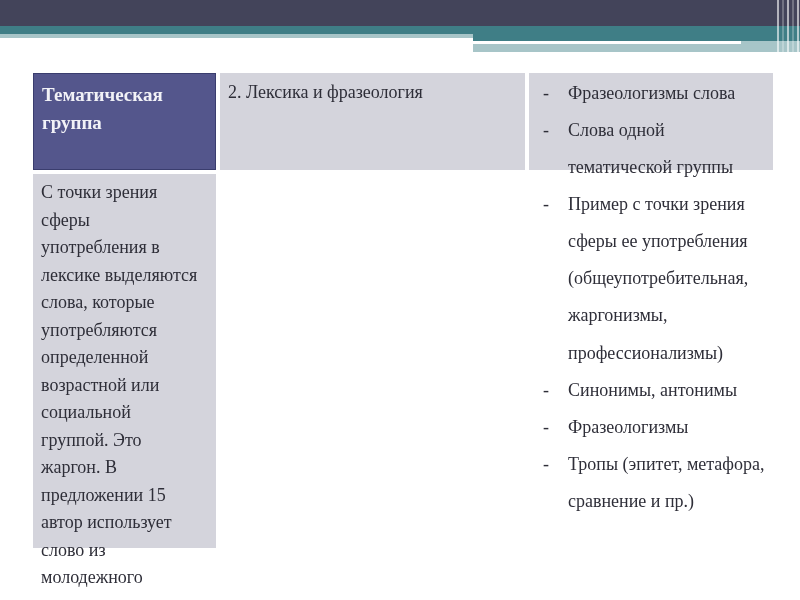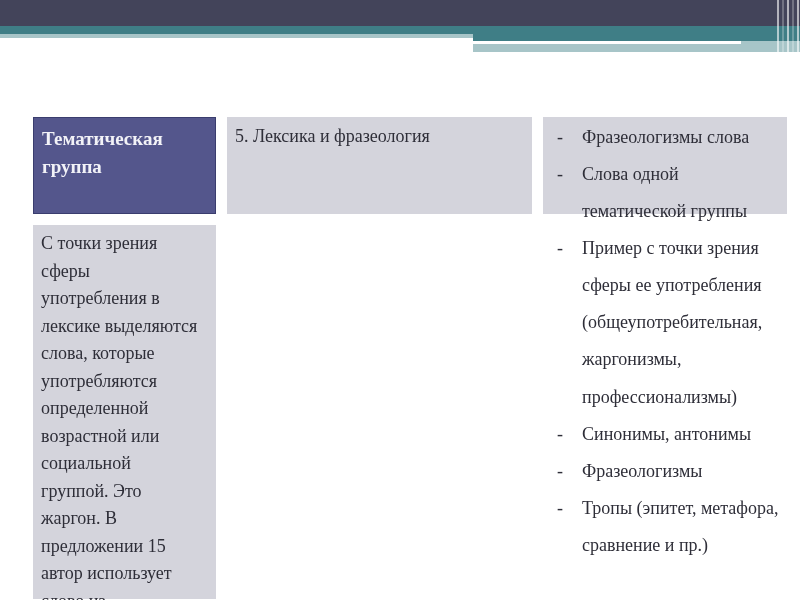--- a/index.html
+++ b/index.html
@@ -27,22 +27,21 @@
         rgba(255,255,255,0.25) 5px 7px,
         rgba(255,255,255,0.0) 7px 10px),
       linear-gradient(180deg, #43445A 0 26px, #3F7E86 26px 41px, #A7C5C8 41px 52px);
   }
   
   .tbl {
     position:absolute; left:33px; top:73px;
     display:grid;
     grid-template-columns:183px 305px 244px;
     grid-template-rows:97px 374px;
-    gap:11px;
-    margin-top:44px;
+    gap:4px;
   }
   .tbl > div { box-sizing:border-box; }
   .th {
     background:#54568C;
     border:1px solid #3A3D6E;
     color:#F2F2F7;
     font-weight:bold;
     font-size:19px;
     line-height:1.45;
     padding:7px 10px 0 8px;
@@ -72,21 +71,21 @@
     <div class="bar-teal-right"></div>
     <div class="bar-lteal-right"></div>
     <div class="line-white"></div>
     <div class="edge-stripes"></div>
   </div>
 
   <div class="tbl">
 
     <div class="th">Тематическая группа</div>
 
-    <div class="td cell-group">5. Лексика и фразеология</div>
+    <div class="td cell-group">2. Лексика и фразеология</div>
 
     <div class="td cell-list">
       <div class="li">
         <span class="marker">-</span>
         <span class="li-text">Фразеологизмы слова</span>
       </div>
       <div class="li">
         <span class="marker">-</span>
         <span class="li-text">Слова одной тематической группы</span>
       </div>

